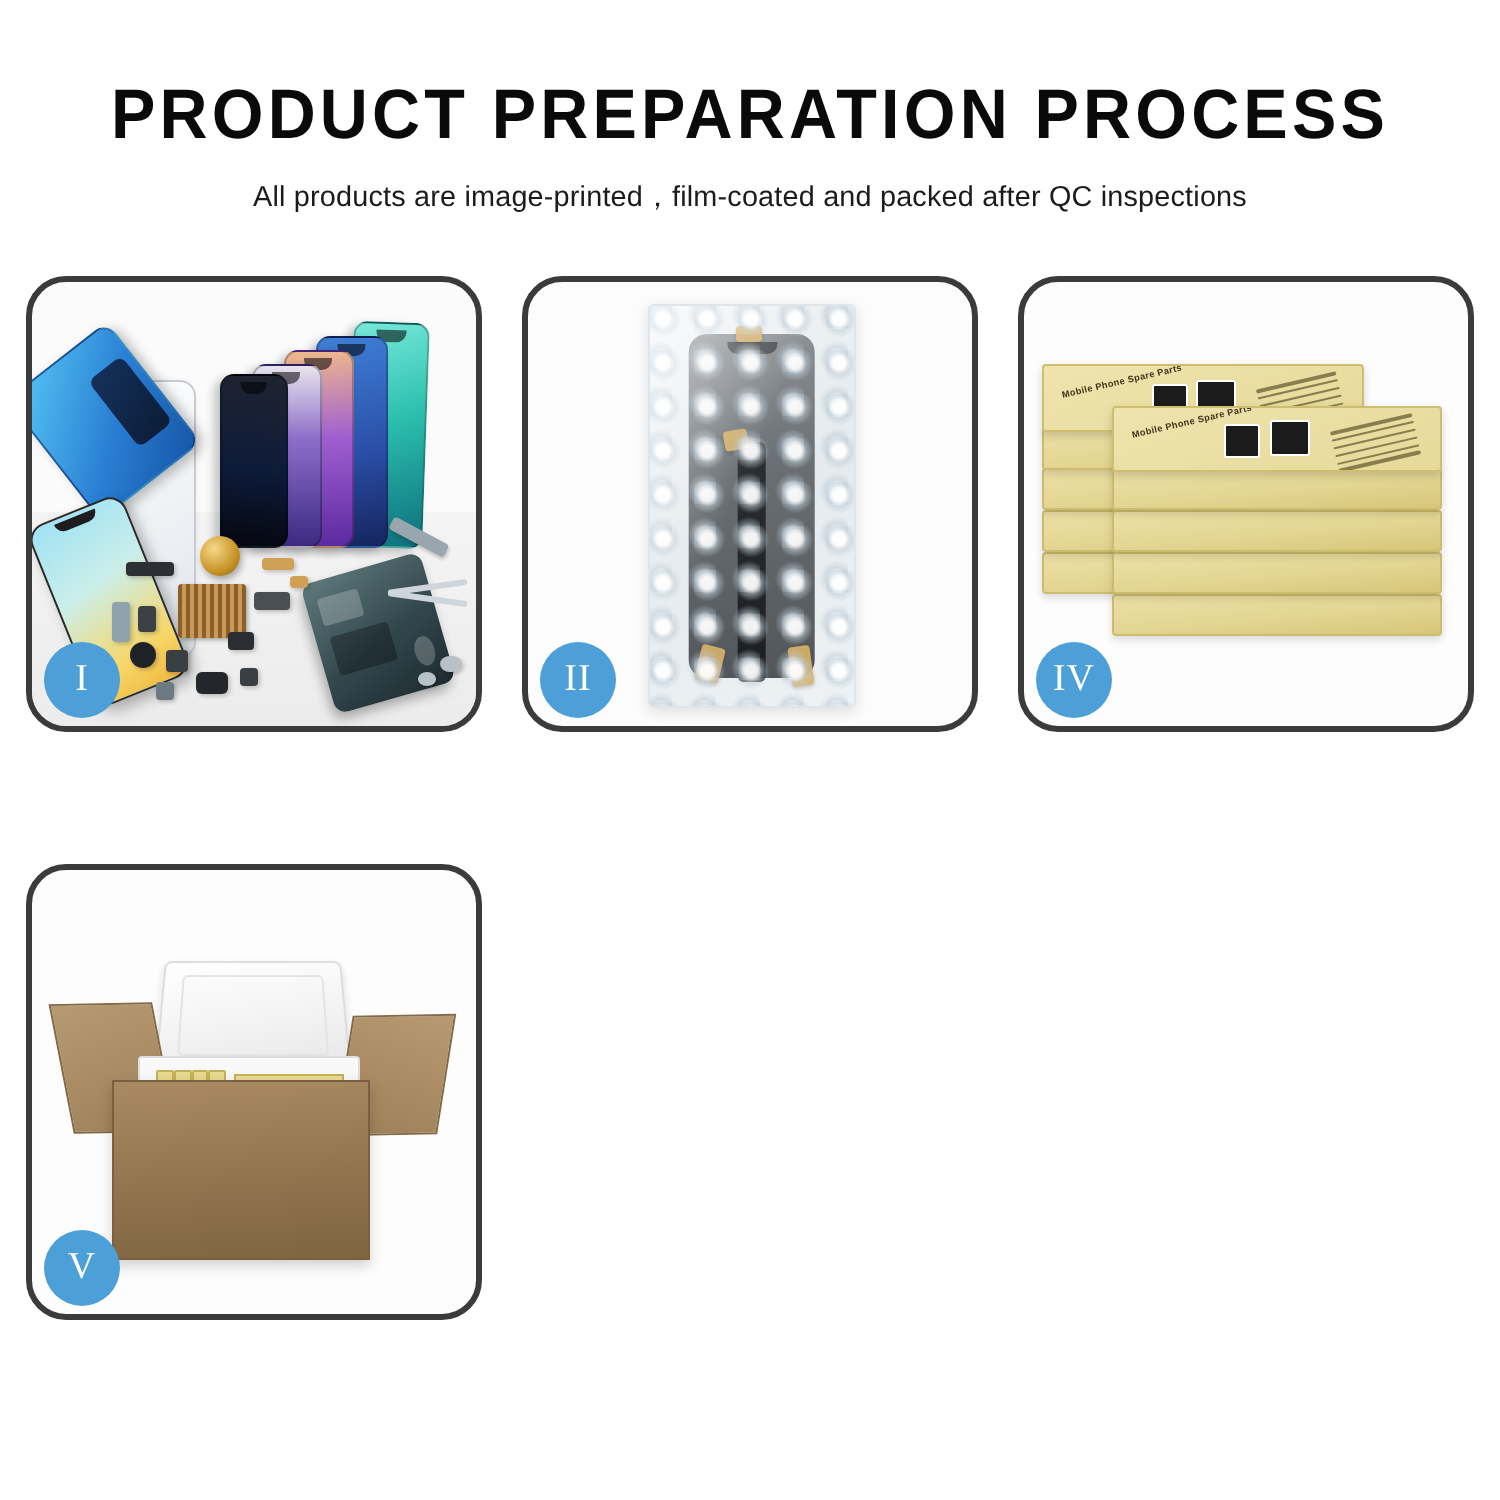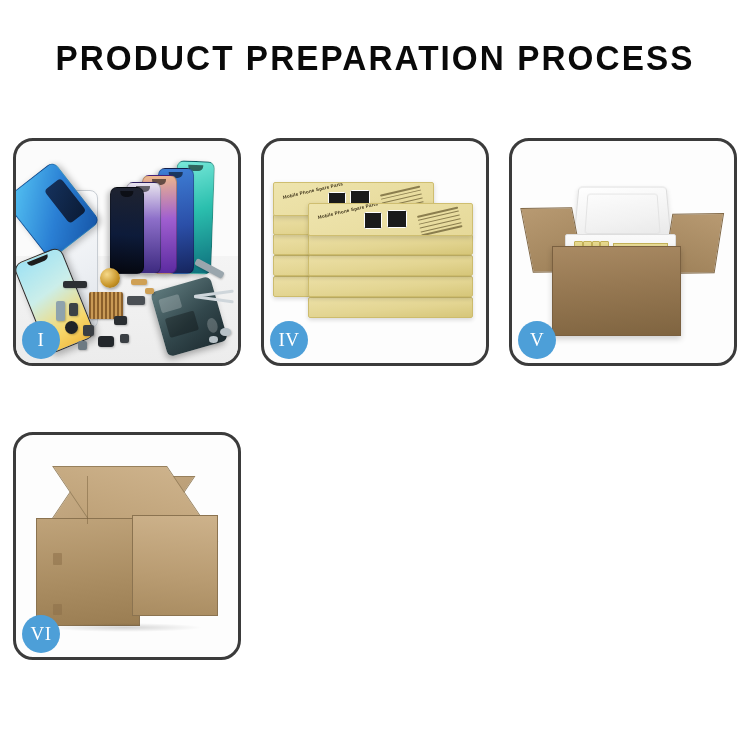--- a/index.html
+++ b/index.html
@@ -265,20 +265,21 @@
   .tf2{left:16%;bottom:9%;width:9%;height:11%;}
   .c6shadow{position:absolute;left:6%;right:8%;bottom:-4%;height:6%;background:radial-gradient(ellipse at center,rgba(0,0,0,.16),rgba(0,0,0,0) 70%);}
 </style>
 </head>
 <body>
 
 <div class="page">
 
   <div class="header">
     <h1 class="title">PRODUCT PREPARATION PROCESS</h1>
+    <p class="subtitle">All products are image-printed，film-coated and packed after QC inspections</p>
   </div>
 
   <div class="grid">
 
     <div class="panel p1">
       <div class="stage">
         <div class="floor"></div>
         <div class="fan">
           <div class="fanph f5">
               <span class="notch"></span>
@@ -319,20 +320,35 @@
         <span class="part pk"></span>
         <span class="part pl"></span>
         <span class="part pm"></span>
         <span class="part pn"></span>
         <span class="part po"></span>
         <div class="tweez"></div>
       </div>
       <div class="badge">I</div>
     </div>
 
+    <div class="panel p2">
+      <div class="stage">
+        <div class="bubblebag">
+          <div class="screenpart"></div>
+          <div class="flexstrip"></div>
+          <span class="tape t1"></span>
+          <span class="tape t2"></span>
+          <span class="tape t3"></span>
+          <span class="tape t4"></span>
+          <div class="bubbletex"></div>
+          <div class="bagglow"></div>
+        </div>
+      </div>
+      <div class="badge">II</div>
+    </div>
 
 
     <div class="panel p4">
       <div class="stage">
         <div class="stack">
           <div class="sbox" style="left:0;top:60%;width:78%;height:11%;"></div>
           <div class="sbox" style="left:0;top:48%;width:78%;height:11%;"></div>
           <div class="sbox" style="left:0;top:36%;width:78%;height:11%;"></div>
           <div class="sbox" style="left:0;top:24%;width:78%;height:11%;"></div>
           <div class="slid" style="left:0;top:6%;width:78%;height:18%;">
@@ -384,31 +400,15 @@
               <span class="ybar" style="left:29%;width:7%;"></span>
               <span class="yflat"></span>
             </div>
           </div>
           <div class="cartbody"></div>
         </div>
       </div>
       <div class="badge">V</div>
     </div>
 
-    <div class="panel p6">
-      <div class="stage">
-        <div class="carton6">
-          <span class="c6topA"></span>
-          <span class="c6topB"></span>
-          <div class="c6front">
-            <span class="tapeflap tf1"></span>
-            <span class="tapeflap tf2"></span>
-          </div>
-          <div class="c6side"></div>
-          <span class="c6seam s6a"></span>
-          <span class="c6shadow"></span>
-        </div>
-      </div>
-      <div class="badge">VI</div>
-    </div>
 
   </div>
 </div>
 
 </body></html>

